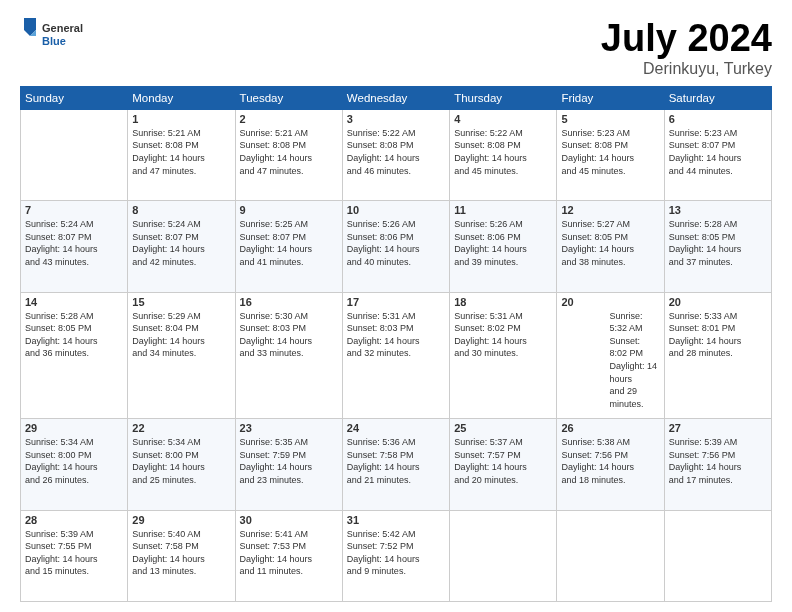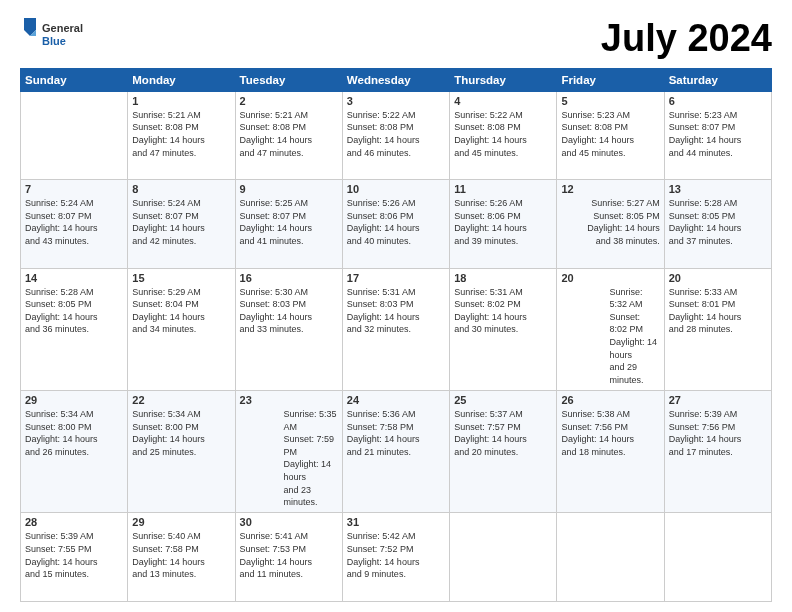--- a/index.html
+++ b/index.html
@@ -45,21 +45,21 @@
       flex: 1;
       border: 1px solid #ccc;
       border-collapse: collapse;
       width: 100%;
       table-layout: fixed;
     }
     .calendar th {
       background: #1a5fa8;
       color: #fff;
       font-size: 11.5px;
-      font-weight: bold;
+      font-weight: normal;
       padding: 5px 4px;
       text-align: left;
       border: 1px solid #1a5fa8;
     }
     .calendar td {
       border: 1px solid #ccc;
       vertical-align: top;
       padding: 3px 4px;
       font-size: 9.5px;
       color: #333;
@@ -91,20 +91,21 @@
     <div class="logo">
 <svg width="70" height="38" viewBox="0 0 70 38">
   <text x="22" y="14" font-size="11" font-weight="bold" fill="#333" font-family="Arial">General</text>
   <text x="22" y="27" font-size="11" font-weight="bold" fill="#1a5fa8" font-family="Arial">Blue</text>
   <polygon points="4,0 16,0 16,12 10,18 4,12" fill="#1a5fa8"></polygon>
   <polygon points="10,18 16,12 16,18" fill="#5ba3d9"></polygon>
 </svg>
       </div>
     <div class="title-block">
       <div class="title-month">July 2024</div>
+      <div class="title-location">Derinkuyu, Turkey</div>
     </div>
   </div>
 
   <table class="calendar">
     <thead>
       <tr>
         <th>Sunday</th>
         <th>Monday</th>
         <th>Tuesday</th>
         <th>Wednesday</th>
@@ -190,21 +191,21 @@
           </td>
           <td>
             <span class="day-number">11</span>
             <div class="day-info" style="white-space: pre-line;">Sunrise: 5:26 AM
 Sunset: 8:06 PM
 Daylight: 14 hours
 and 39 minutes.</div>
           </td>
           <td>
             <span class="day-number">12</span>
-            <div class="day-info" style="white-space: pre-line; text-align: right;">Sunrise: 5:27 AM
+            <div class="day-info" style="white-space: pre-line;">Sunrise: 5:27 AM
 Sunset: 8:05 PM
 Daylight: 14 hours
 and 38 minutes.</div>
           </td>
           <td>
             <span class="day-number">13</span>
             <div class="day-info" style="white-space: pre-line;">Sunrise: 5:28 AM
 Sunset: 8:05 PM
 Daylight: 14 hours
 and 37 minutes.</div>
@@ -271,21 +272,21 @@
           </td>
           <td>
             <span class="day-number">22</span>
             <div class="day-info" style="white-space: pre-line;">Sunrise: 5:34 AM
 Sunset: 8:00 PM
 Daylight: 14 hours
 and 25 minutes.</div>
           </td>
           <td>
             <span class="day-number">23</span>
-            <div class="day-info" style="white-space: pre-line; margin-left: 44px;">Sunrise: 5:35 AM
+            <div class="day-info" style="white-space: pre-line;">Sunrise: 5:35 AM
 Sunset: 7:59 PM
 Daylight: 14 hours
 and 23 minutes.</div>
           </td>
           <td>
             <span class="day-number">24</span>
             <div class="day-info" style="white-space: pre-line;">Sunrise: 5:36 AM
 Sunset: 7:58 PM
 Daylight: 14 hours
 and 21 minutes.</div>

